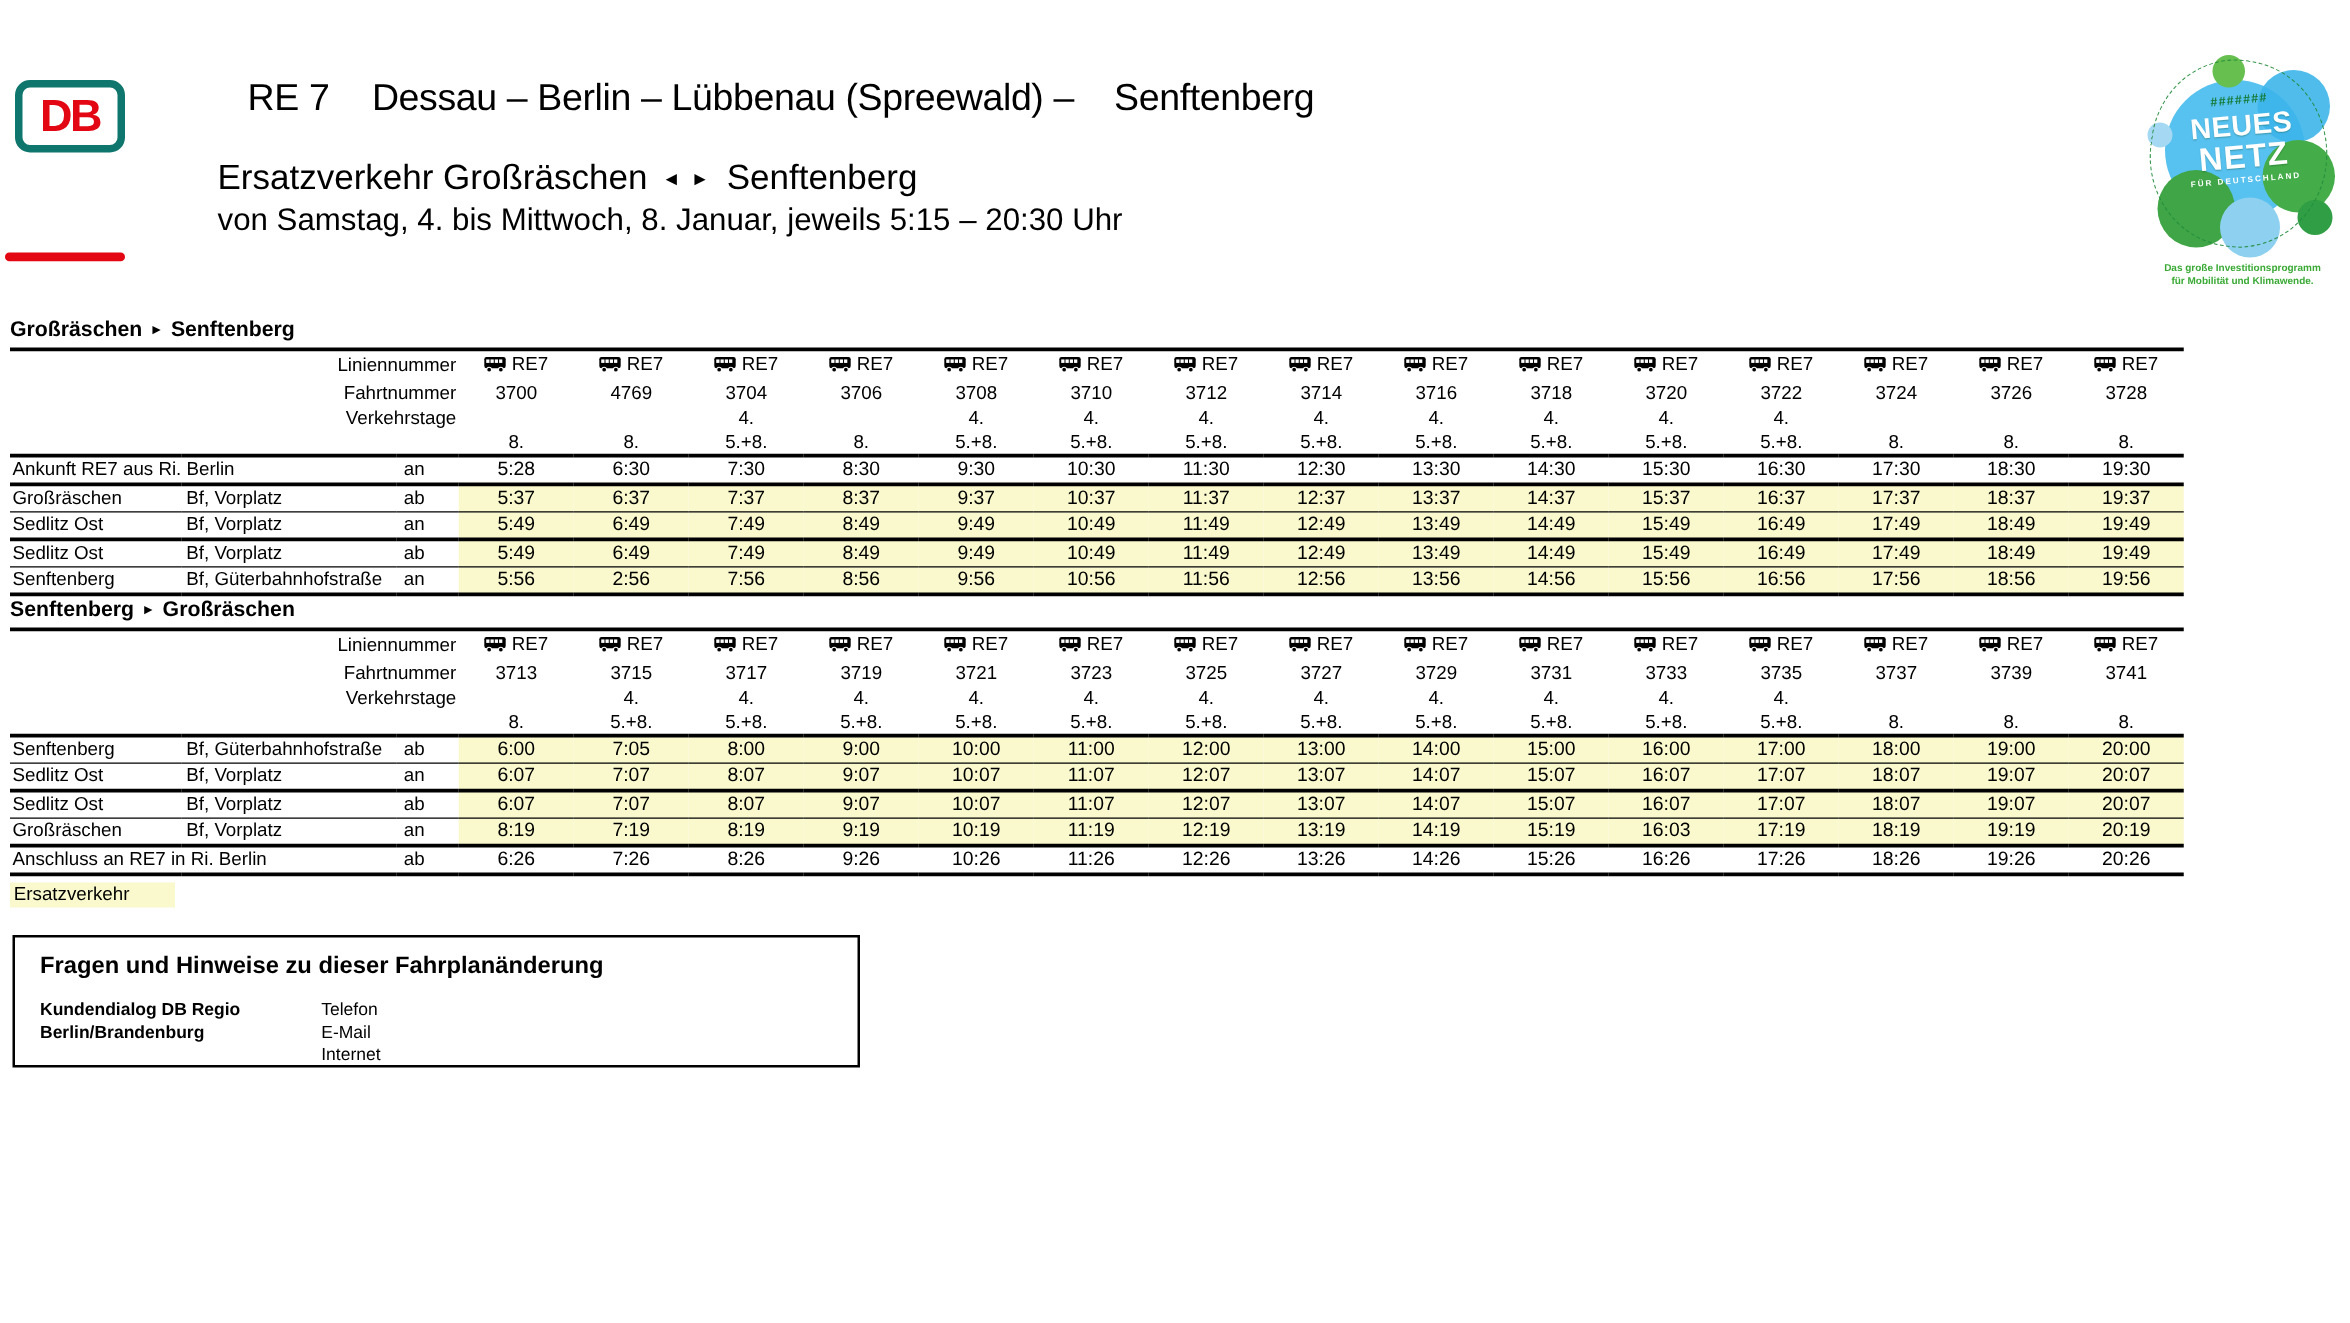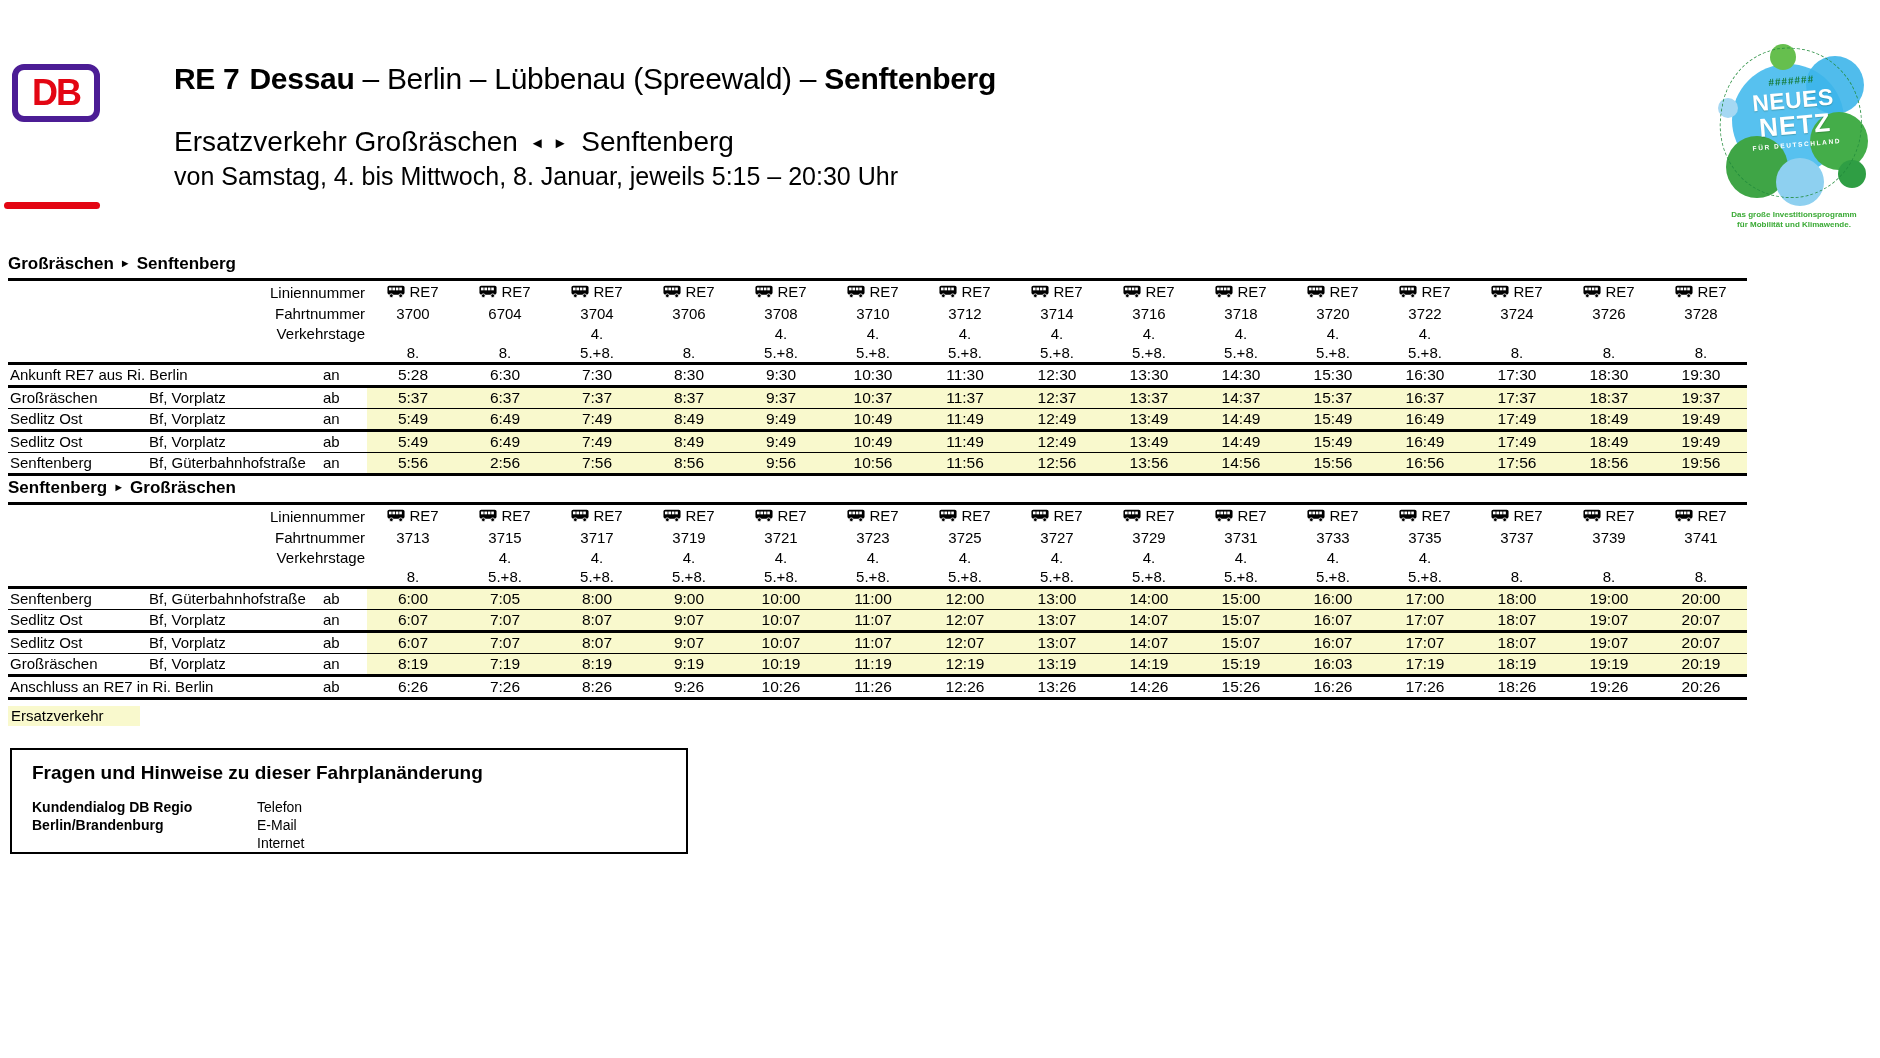--- a/index.html
+++ b/index.html
@@ -1,25 +1,25 @@
 <!DOCTYPE html>
 <html lang="de"><head>
 <meta charset="utf-8">
 <style>
   html,body{margin:0;padding:0;background:#fff;}
   body{width:1880px;height:1058px;position:relative;font-family:"Liberation Sans",sans-serif;color:#000;overflow:hidden;}
 
   
-  .db-logo{position:absolute;left:12px;top:64px;width:88px;height:58px;border:6px solid #4c1d95;border-radius:12px;
+  .db-logo{position:absolute;left:12px;top:64px;width:88px;height:58px;border:6px solid #0f766e;border-radius:12px;
     display:flex;align-items:center;justify-content:center;background:#fff;box-sizing:border-box;}
   .db-logo span{font-size:36px;font-weight:900;color:#e30613;letter-spacing:-2px;line-height:1;}
   .red-bar{position:absolute;left:4px;top:202px;width:96px;height:7px;background:#e30613;border-radius:4px;}
 
   .title{position:absolute;left:174px;top:62px;font-size:30px;letter-spacing:-0.3px;white-space:nowrap;}
-  .title .b{font-weight:bold;}
+  .title .b{font-weight:normal;margin-left:24px;}
   .title .code{margin-right:10px;}
   .subtitle{position:absolute;left:174px;top:126px;font-size:28px;font-weight:normal;white-space:nowrap;}
   .subtitle .arr{font-size:15px;vertical-align:3px;letter-spacing:2px;margin:0 4px;}
   .dateline{position:absolute;left:174px;top:162px;font-size:25px;white-space:nowrap;}
 
   
   .nn{position:absolute;left:1718px;top:42px;width:152px;height:200px;}
   .nn .c{position:absolute;border-radius:50%;}
   .nn .c1{left:14px;top:22px;width:112px;height:112px;background:#57c1ef;}
   .nn .c2{left:88px;top:14px;width:58px;height:58px;background:#3db5ea;opacity:.9;}
@@ -322,21 +322,21 @@
                   <rect x="13.6" y="2.6" width="2.9" height="3.1" fill="#fff"></rect>
                   <circle cx="4.8" cy="11.7" r="2.1" fill="#000" stroke="#fff" stroke-width="0.9"></circle>
                   <circle cx="15.2" cy="11.7" r="2.1" fill="#000" stroke="#fff" stroke-width="0.9"></circle>
                 </svg>
                 <span>RE7</span>
               </span></td>
           </tr>
           <tr class="hrow">
             <td class="lbl" colspan="3">Fahrtnummer</td>
             <td class="num">3700</td>
-            <td class="num">6704</td>
+            <td class="num">4769</td>
             <td class="num">3704</td>
             <td class="num">3706</td>
             <td class="num">3708</td>
             <td class="num">3710</td>
             <td class="num">3712</td>
             <td class="num">3714</td>
             <td class="num">3716</td>
             <td class="num">3718</td>
             <td class="num">3720</td>
             <td class="num">3722</td>

